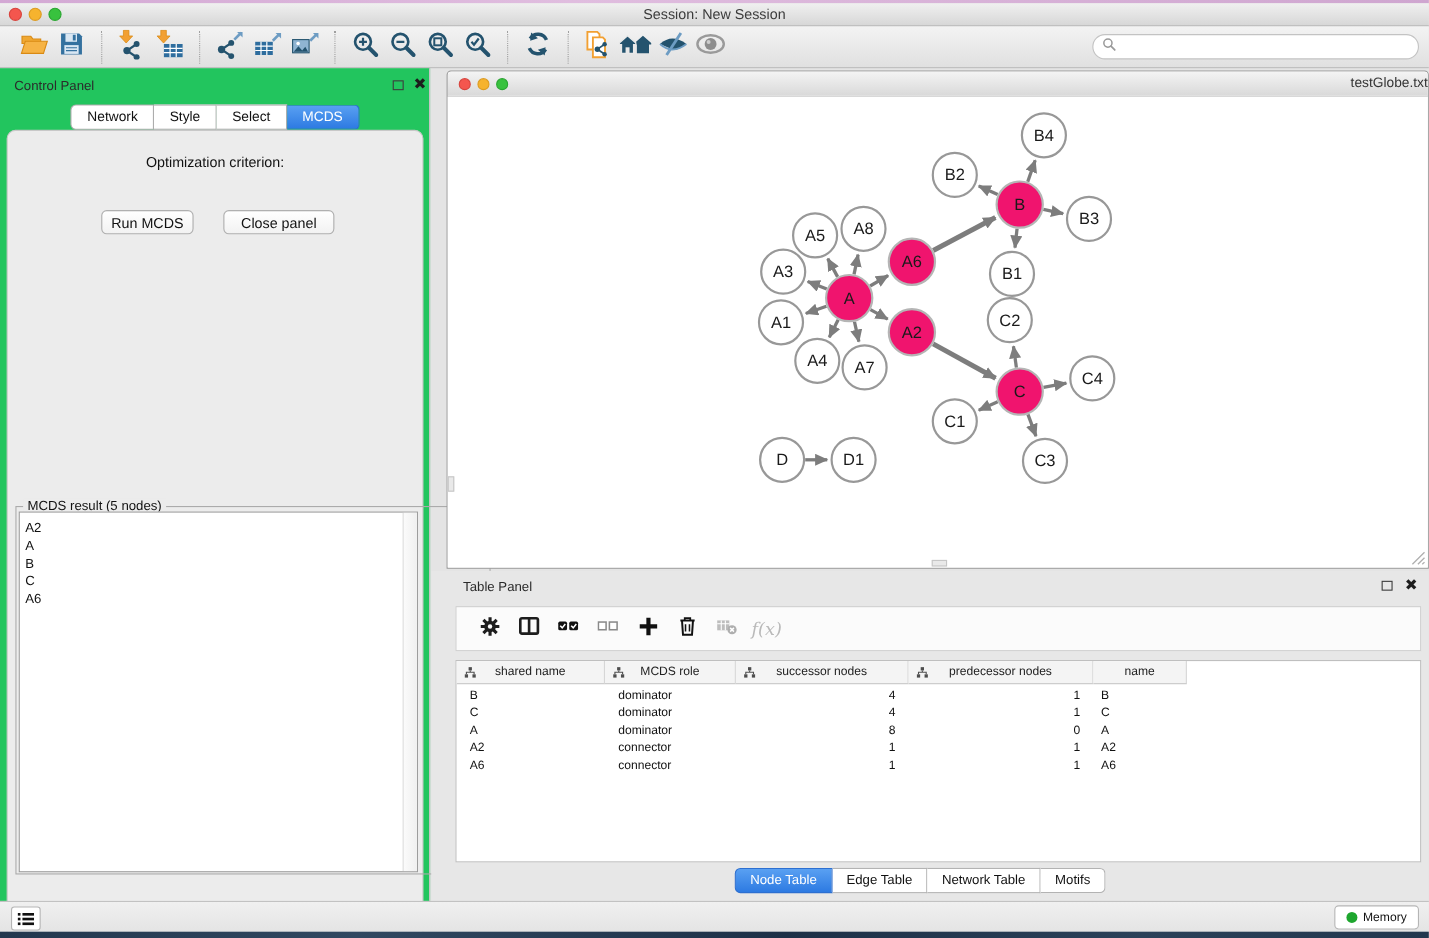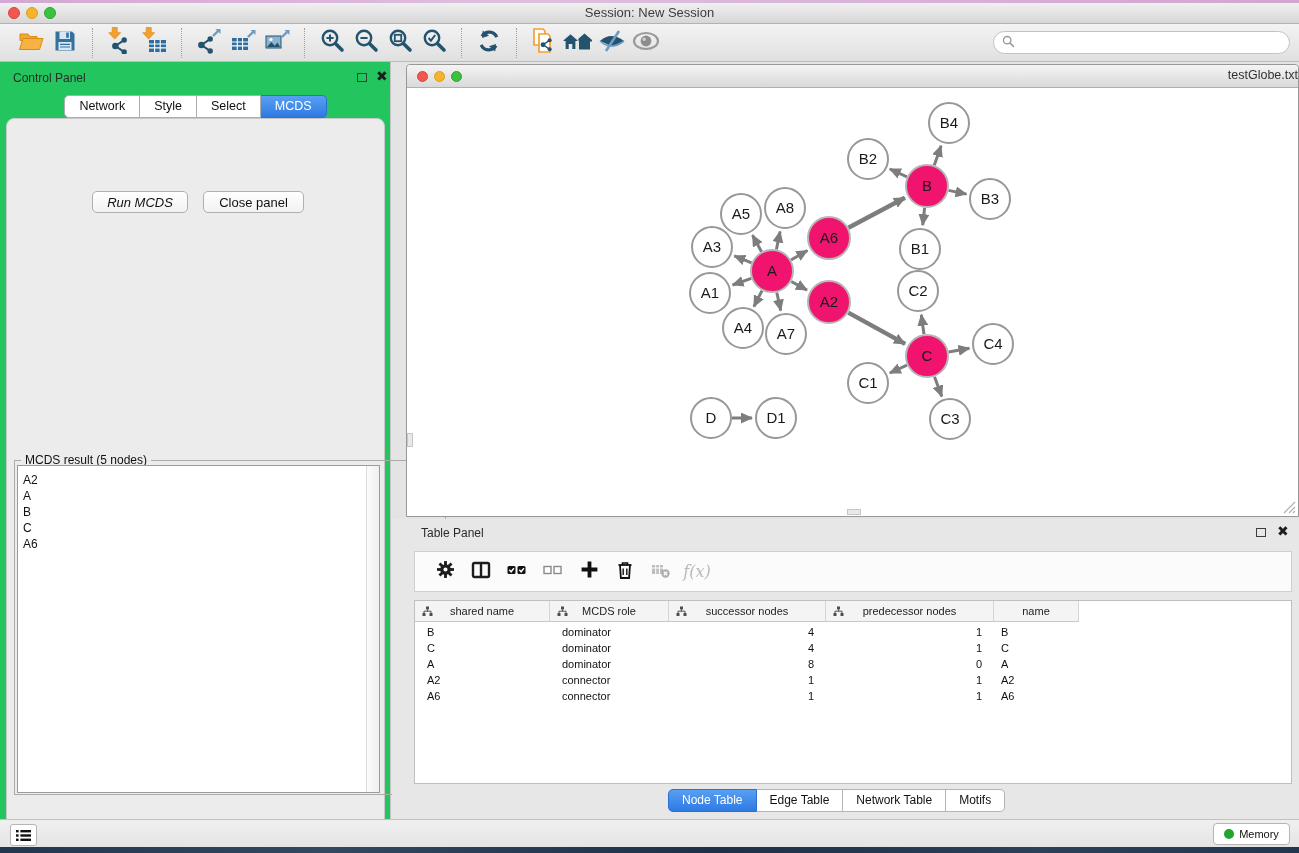--- a/index.html
+++ b/index.html
@@ -34,21 +34,21 @@
   .seg-tab { font-size:12.5px; color:#111; background:#fff; border:1px solid #adadad; border-left:none; padding:3px 14px 4px; cursor:pointer; }
   .seg-tab:first-child { border-left:1px solid #adadad; border-radius:5px 0 0 5px; }
   .seg-tab:last-child { border-radius:0 5px 5px 0; }
   .seg-tab.selected { background:linear-gradient(#59a0f2,#2d7ae2); border-color:#2d6fd0; color:#fff; }
   #cp-box { left:6px; top:56px; width:379px; height:744px; background:#ececec; border:1px solid #c8c8c8; border-radius:8px; }
   #opt-label { left:0; top:78px; width:391px; text-align:center; font-size:13px; color:#111; }
   #criterion-select { left:43px; top:95px; width:312px; height:23px; background:#fff; border:1px solid #b2b2b2; border-radius:4px; display:flex; align-items:center; cursor:pointer; }
   #criterion-select .val { flex:1; font-size:13px; color:#111; padding-left:8px; white-space:nowrap; }
   #criterion-select .spin { width:19px; height:19px; margin-right:2px; border-radius:4px; background:linear-gradient(#5e9ef5,#2e79e2); display:flex; flex-direction:column; align-items:center; justify-content:center; gap:2px; }
   .cp-btn { position:absolute; top:129px; height:22px; background:linear-gradient(#ffffff,#f2f2f2); border:1px solid #b0b0b0; border-radius:5px; font-size:13px; color:#111; display:flex; align-items:center; justify-content:center; cursor:pointer; }
-  #run-btn { left:92px; width:96px;font-style:italic; } #closep-btn { left:203px; width:101px; }
+  #run-btn { left:92px; width:84px; } #closep-btn { left:203px; width:101px; }
   #mcds-fieldset { left:14px; top:398px; width:432px; height:335px; border:1px solid #ababab; }
   #mcds-legend { position:absolute; left:6px; top:-8px; background:#ececec; padding:0 4px; font-size:12px; color:#111; }
   #mcds-list { position:absolute; left:2px; top:4px; width:363px; height:328px; background:#fff; border:1px solid #9c9c9c; overflow:hidden; }
   .mcds-item { font-size:12px; color:#111; line-height:16px; padding-left:5px; }
   #mcds-scroll { position:absolute; right:0; top:0; width:13px; height:100%; background:linear-gradient(90deg,#fbfbfb,#efefef); border-left:1px solid #dcdcdc; }
 
   
   #net-window { left:406px; top:64px; width:893px; height:453px; border:1px solid #979797; background:#fff; border-radius:4px 4px 0 0; }
   #net-titlebar { position:absolute; left:0; top:0; width:100%; height:23px; background:linear-gradient(#f4f4f4,#d9d9d9); border-bottom:1px solid #b0b0b0; border-radius:4px 4px 0 0; }
   .tl2 { width:11px; height:11px; border-radius:50%; position:absolute; top:6px; }
@@ -264,20 +264,21 @@
   <div class="abs" id="cp-title">Control Panel</div>
   <span class="abs float-icon" id="cp-float"></span>
   <span class="abs close-icon" id="cp-close">✖</span>
   <div class="abs" id="cp-tabs">
       <div class="seg-tab">Network</div>
       <div class="seg-tab">Style</div>
       <div class="seg-tab">Select</div>
       <div class="seg-tab selected">MCDS</div>
     </div>
   <div class="abs" id="cp-box"></div>
+  <div class="abs" id="opt-label">Optimization criterion:</div>
   <div class="cp-btn" id="run-btn">Run MCDS</div>
   <div class="cp-btn" id="closep-btn">Close panel</div>
   <div class="abs" id="mcds-fieldset">
     <span id="mcds-legend">MCDS result (5 nodes)</span>
     <div id="mcds-list">
       <div id="mcds-items" style="padding-top: 6px;">
           <div class="mcds-item">A2</div>
           <div class="mcds-item">A</div>
           <div class="mcds-item">B</div>
           <div class="mcds-item">C</div>

